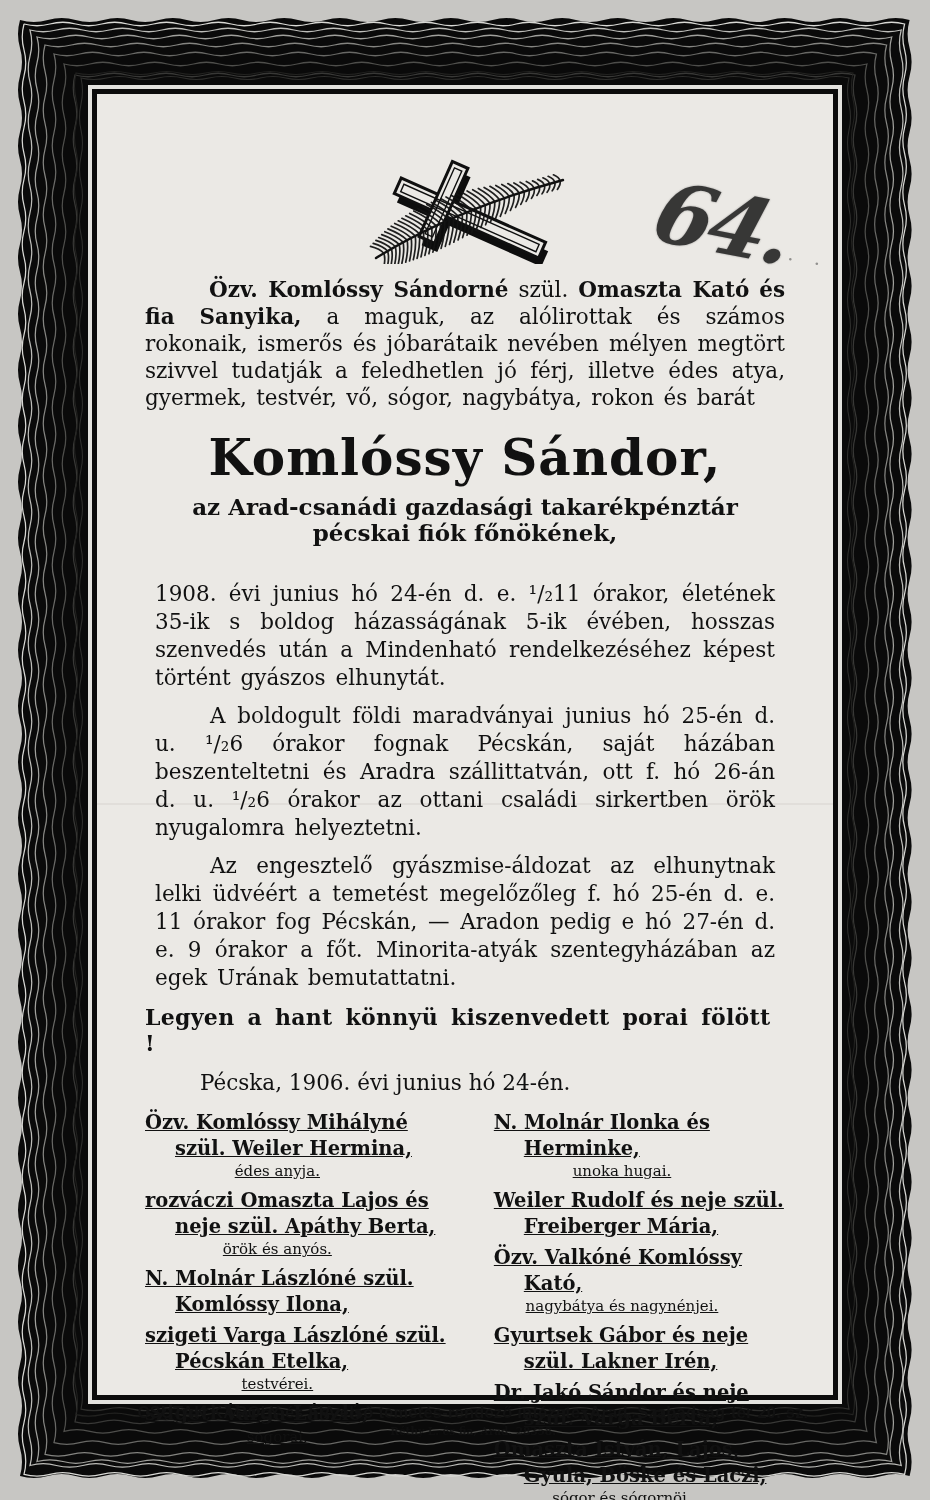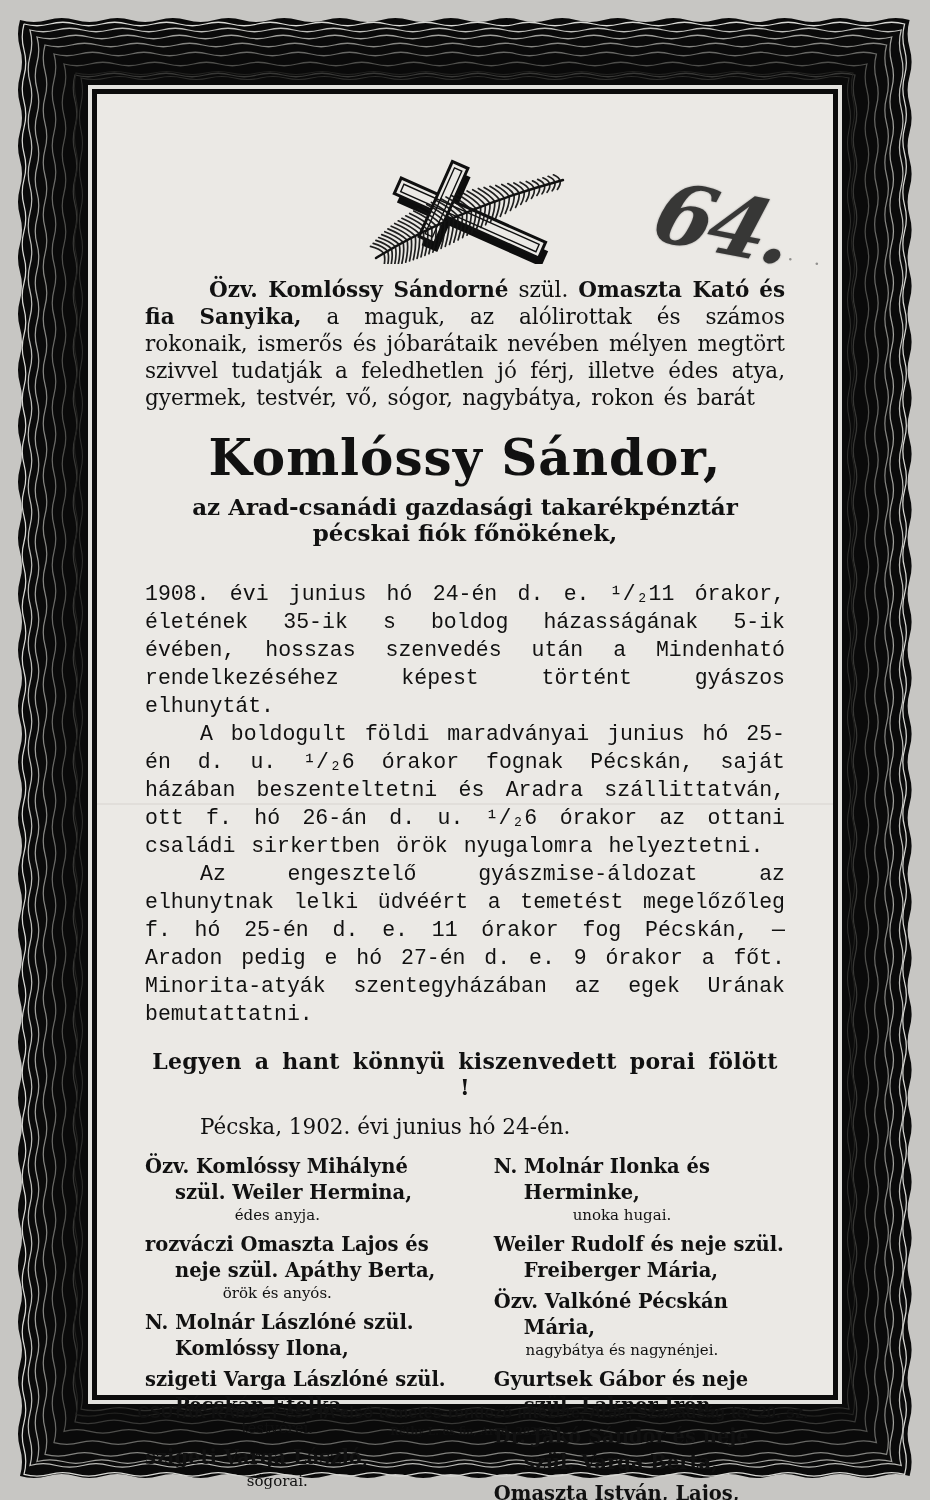--- a/index.html
+++ b/index.html
@@ -18,29 +18,29 @@
   .emblem{margin:58px auto 0;width:228px;height:112px;}
   .intro{margin:12px 0 0;font-size:21.5px;line-height:27px;text-align:justify;
          text-indent:64px;word-spacing:2.5px;}
   .b{font-weight:bold;}
   h1.name{margin:18px 0 7px;text-align:center;font-size:50px;line-height:58px;
           font-weight:bold;letter-spacing:1px;}
   .subtitle{margin:7px auto 0;max-width:610px;text-align:center;font-size:23px;
             line-height:26px;font-weight:bold;}
   .body-block{margin-top:34px;font-size:21.5px;line-height:28px;text-align:justify;
               word-spacing:3px;}
-  .body-block p{margin:0;font-family:Liberation Mono, monospace;}
+  .body-block p{margin:10px;}
   .body-block p.ind{text-indent:55px;}
-  .motto{margin:20px 0 0;text-align:center;font-size:22px;font-weight:bold;
+  .motto{margin:12px 0 0;font-size:22px;font-weight:bold;
          word-spacing:5px;letter-spacing:.3px;}
   .dateline{margin:14px 0 0;font-size:21.5px;padding-left:55px;}
   .columns{margin-top:15px;display:flex;justify-content:space-between;}
   .col{width:47%;}
   .col.right{width:45.5%;}
-  .entry{margin-bottom:6px;}
+  .entry{margin-bottom:6px;text-decoration:underline;}
   .entry .nm{font-weight:bold;font-size:19.5px;line-height:25.5px;
              padding-left:30px;text-indent:-30px;}
   .entry .rel{font-size:15px;line-height:17px;text-align:center;
               padding-right:12%;margin:2px 0 8px;}
   .entry .rel:empty{display:none;margin:0;}
   .footer{position:absolute;left:16px;right:0;bottom:16px;text-align:center;}
   .footer .f1{font-family:"Liberation Sans","DejaVu Sans",sans-serif;
               font-weight:bold;font-size:16.5px;letter-spacing:.2px;}
   .footer .f2{margin-top:3px;font-weight:bold;font-size:10.5px;opacity:.85;}
   .fold-crease{position:absolute;left:0;right:0;top:651px;height:2px;
@@ -172,21 +172,21 @@
       <h1 class="name">Komlóssy Sándor,</h1>
       <div class="subtitle">az Arad-csanádi gazdasági takarékpénztár pécskai fiók főnökének,</div>
 
       <div class="body-block">
         <p>1908. évi junius hó 24-én d. e. ¹/₂11 órakor, életének 35-ik s boldog házasságának 5-ik évében, hosszas szenvedés után a Mindenható rendelkezéséhez képest történt gyászos elhunytát.</p>
         <p class="ind">A boldogult földi maradványai junius hó 25-én d. u. ¹/₂6 órakor fognak Pécskán, saját házában beszenteltetni és Aradra szállittatván, ott f. hó 26-án d. u. ¹/₂6 órakor az ottani családi sirkertben örök nyugalomra helyeztetni.</p>
         <p class="ind">Az engesztelő gyászmise-áldozat az elhunytnak lelki üdvéért a temetést megelőzőleg f. hó 25-én d. e. 11 órakor fog Pécskán, — Aradon pedig e hó 27-én d. e. 9 órakor a főt. Minorita-atyák szentegyházában az egek Urának bemutattatni.</p>
       </div>
 
       <div class="motto">Legyen a hant könnyü kiszenvedett porai fölött !</div>
-      <div class="dateline">Pécska, 1902. évi junius hó 24-én.</div>
+      <div class="dateline">Pécska, 1906. évi junius hó 24-én.</div>
 
       <div class="columns">
         <div class="col">
           <div class="entry">
             <div class="nm">Özv. Komlóssy Mihályné szül. Weiler Hermina,</div>
             <div class="rel">édes anyja.</div>
           </div>
           <div class="entry">
             <div class="nm">rozváczi Omaszta Lajos és neje szül. Apáthy Berta,</div>
             <div class="rel">örök és anyós.</div>
@@ -207,21 +207,21 @@
         <div class="col right">
           <div class="entry">
             <div class="nm">N. Molnár Ilonka és Herminke,</div>
             <div class="rel">unoka hugai.</div>
           </div>
           <div class="entry">
             <div class="nm">Weiler Rudolf és neje szül. Freiberger Mária,</div>
 
           </div>
           <div class="entry">
-            <div class="nm">Özv. Valkóné Pécskán Mária,</div>
+            <div class="nm">Özv. Valkóné Komlóssy Kató,</div>
             <div class="rel">nagybátya és nagynénjei.</div>
           </div>
           <div class="entry">
             <div class="nm">Gyurtsek Gábor és neje szül. Lakner Irén,</div>
 
           </div>
           <div class="entry">
             <div class="nm">Dr. Jakó Sándor és neje szül. Varga Berta,</div>
 
           </div>

